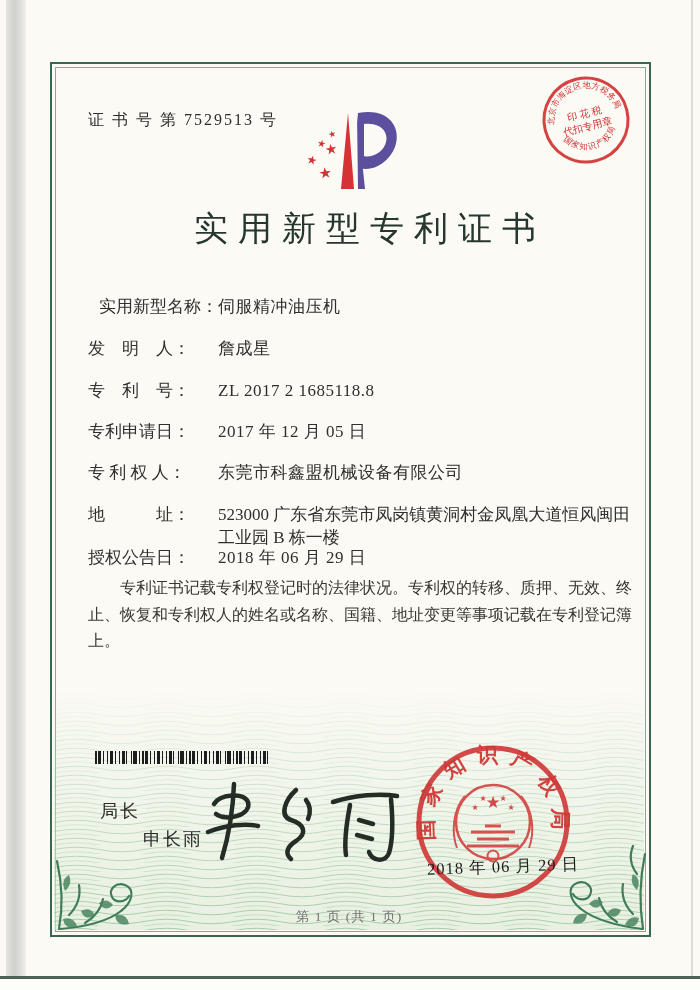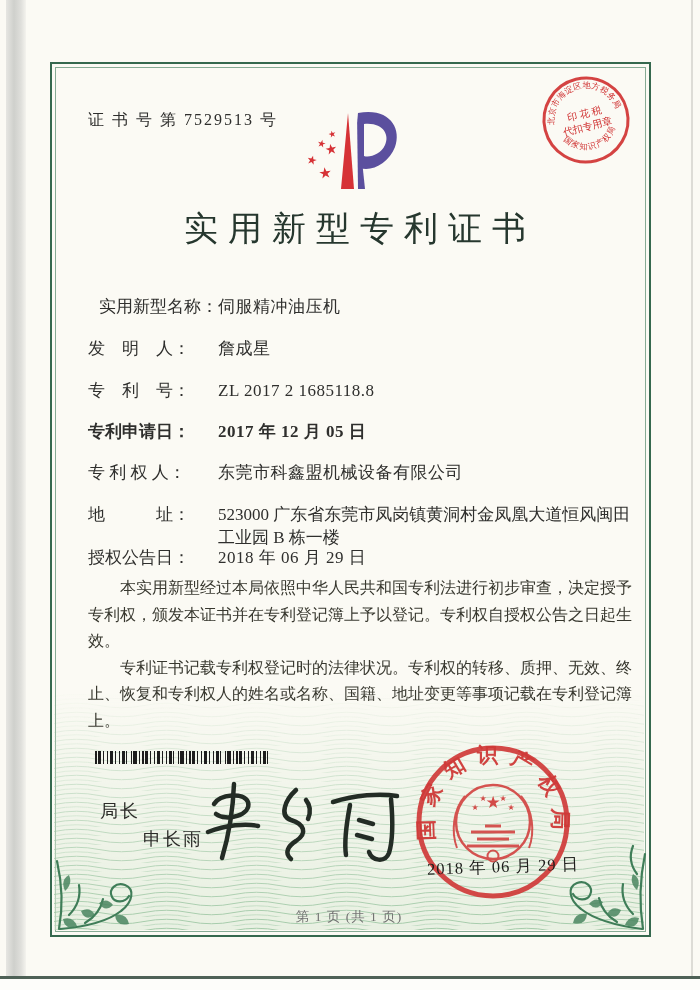--- a/index.html
+++ b/index.html
@@ -14,21 +14,21 @@
     background:linear-gradient(90deg,#e6e6e2,#cfd0cc 40%,#dfdfdb 75%,#f4f3ee);}
   .paper-edge-bottom{left:0;top:976px;width:700px;height:3px;background:#4e6156;}
   .paper-below{left:0;top:979px;width:700px;height:11px;background:#fdfdfa;}
   .paper-edge-right{left:691px;top:0;width:2px;height:978px;background:#dddcd6;}
 
   
   .frame{left:50px;top:62px;width:597px;height:871px;border:2px solid #35684e;}
   .frame-inner{position:absolute;left:3px;top:3px;right:3px;bottom:3px;border:1px solid #86ab94;}
 
   .certno{left:88px;top:110px;font-size:16px;color:#2e2e2c;letter-spacing:2px;}
-  .title{left:56px;top:206px;width:598px;text-align:center;
+  .title{left:66px;top:206px;width:598px;text-align:center;
     font-size:34px;letter-spacing:10px;padding-left:10px;box-sizing:border-box;
     color:#26372e;font-weight:500;}
 
   .frow{left:88px;font-size:17px;color:#2f2f2d;white-space:nowrap;}
   .lbl{display:inline-block;width:130px;}
   .val{letter-spacing:.5px;}
   .addr-val{display:inline-block;vertical-align:top;width:415px;line-height:23px;white-space:normal;}
   .grant-no{position:absolute;left:305px;top:0;}
 
   .paras{left:88px;top:575px;width:552px;font-size:16px;line-height:26.5px;color:#38382f;}
@@ -150,36 +150,35 @@
 
 <div class="abs frow z3" style="top:295px;text-align:right;">
   <span class="lbl">实用新型名称：</span><span class="val">伺服精冲油压机</span>
 </div>
 <div class="abs frow z3" style="top:337px;">
   <span class="lbl">发　明　人：</span><span class="val">詹成星</span>
 </div>
 <div class="abs frow z3" style="top:379px;">
   <span class="lbl">专　利　号：</span><span class="val">ZL 2017 2 1685118.8</span>
 </div>
-<div class="abs frow z3" style="top:420px;font-weight:bold;">
+<div class="abs frow z3" style="top:420px;">
   <span class="lbl">专利申请日：</span><span class="val">2017 年 12 月 05 日</span>
 </div>
 <div class="abs frow z3" style="top:461px;">
   <span class="lbl">专 利 权 人：</span><span class="val">东莞市科鑫盟机械设备有限公司</span>
 </div>
 <div class="abs frow z3" style="top:503px;">
   <span class="lbl">地　　　址：</span><span class="addr-val"><span>523000 广东省东莞市凤岗镇黄洞村金凤凰大道恒风闽田</span><br>
   <span>工业园 B 栋一楼</span></span>
 </div>
 <div class="abs frow z3" style="top:546px;width:560px;">
   <span class="lbl">授权公告日：</span><span class="val">2018 年 06 月 29 日</span>
 </div>
 
 <div class="abs paras z3">
-  <p>本实用新型经过本局依照中华人民共和国专利法进行初步审查，决定授予专利权，颁发本证书并在专利登记簿上予以登记。专利权自授权公告之日起生效。</p>
   <p>专利证书记载专利权登记时的法律状况。专利权的转移、质押、无效、终止、恢复和专利权人的姓名或名称、国籍、地址变更等事项记载在专利登记簿上。</p>
 </div>
 
 <div class="abs barcode z3"></div>
 
 <div class="abs signer z3" style="top:799px;">局长</div>
 <div class="abs signer z3" style="top:827px;margin-left:43px;">申长雨</div>
 
 <svg class="abs z5" style="left:200px;top:772px;" width="205" height="100" viewBox="0 0 205 100">
   <g stroke="#232c25" stroke-width="4.5" fill="none" stroke-linecap="round" stroke-linejoin="round">

